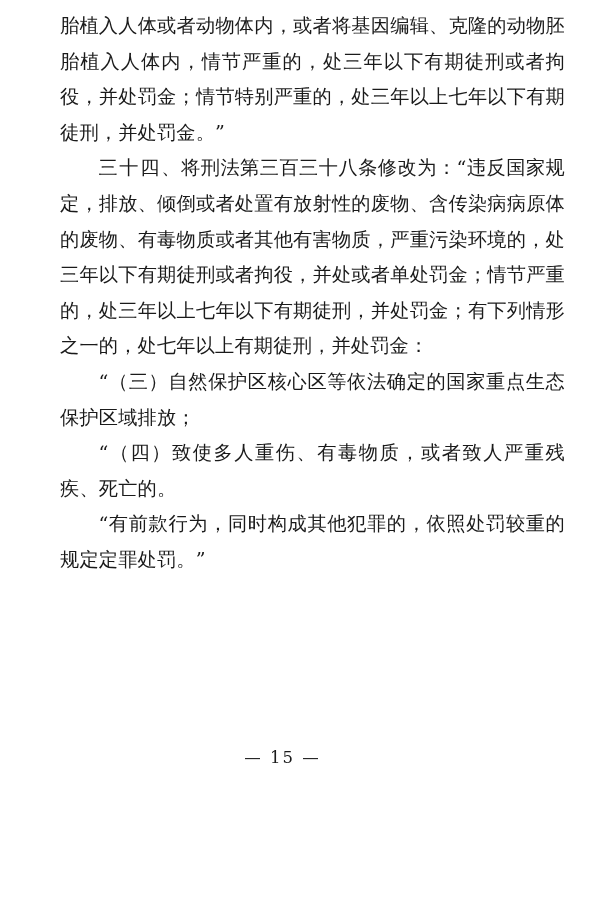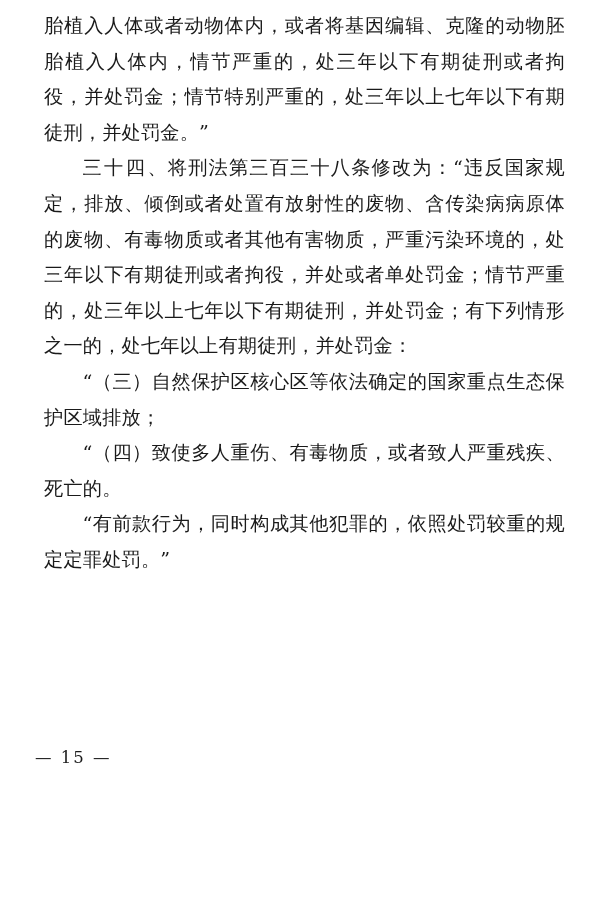--- a/index.html
+++ b/index.html
@@ -12,21 +12,21 @@
     background: #ffffff;
     font-family: "DejaVu Serif", "Liberation Serif", serif;
     color: #1a1a1a;
     overflow: hidden;
   }
   .page {
     position: relative;
     width: 611px;
     height: 789px;
     box-sizing: border-box;
-    padding: 8px 46px 0 44px;
+    padding: 8px 46px 0 60px;
   }
   .body-text {
     font-size: 19.2px;
     line-height: 35.6px;
     text-align: justify;
     text-justify: inter-ideograph;
     letter-spacing: 0.2px;
   }
   p.para {
     margin: 0;
@@ -38,25 +38,24 @@
   }
   .item-num {
     font-weight: normal;
     letter-spacing: 1.5px;
   }
   .footer {
     position: absolute;
     left: 0;
     right: 46px;
     bottom: 22px;
-    text-align: left;
+    text-align: center;
     font-size: 16.5px;
     color: #1a1a1a;
     letter-spacing: 2px;
-    margin-left: 35px;
   }
 </style>
 </head>
 <body>
 
 <div class="page">
 
   <div class="body-text">
 
     <p class="para">胎植入人体或者动物体内，或者将基因编辑、克隆的动物胚胎植入人体内，情节严重的，处三年以下有期徒刑或者拘役，并处罚金；情节特别严重的，处三年以上七年以下有期徒刑，并处罚金。”</p>

